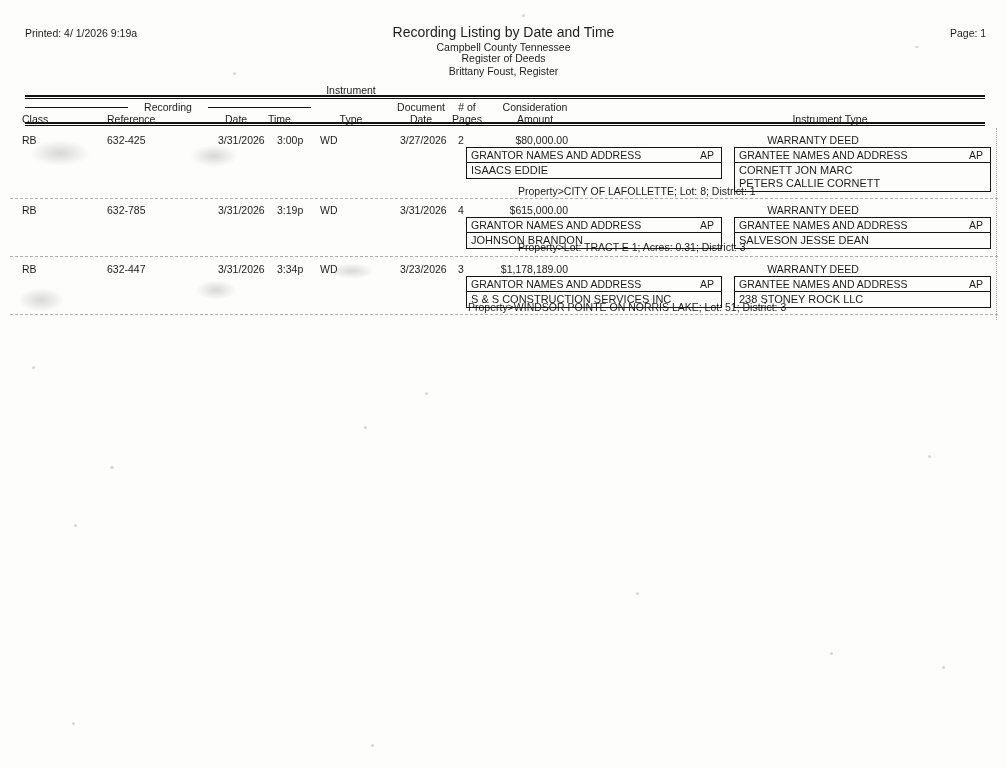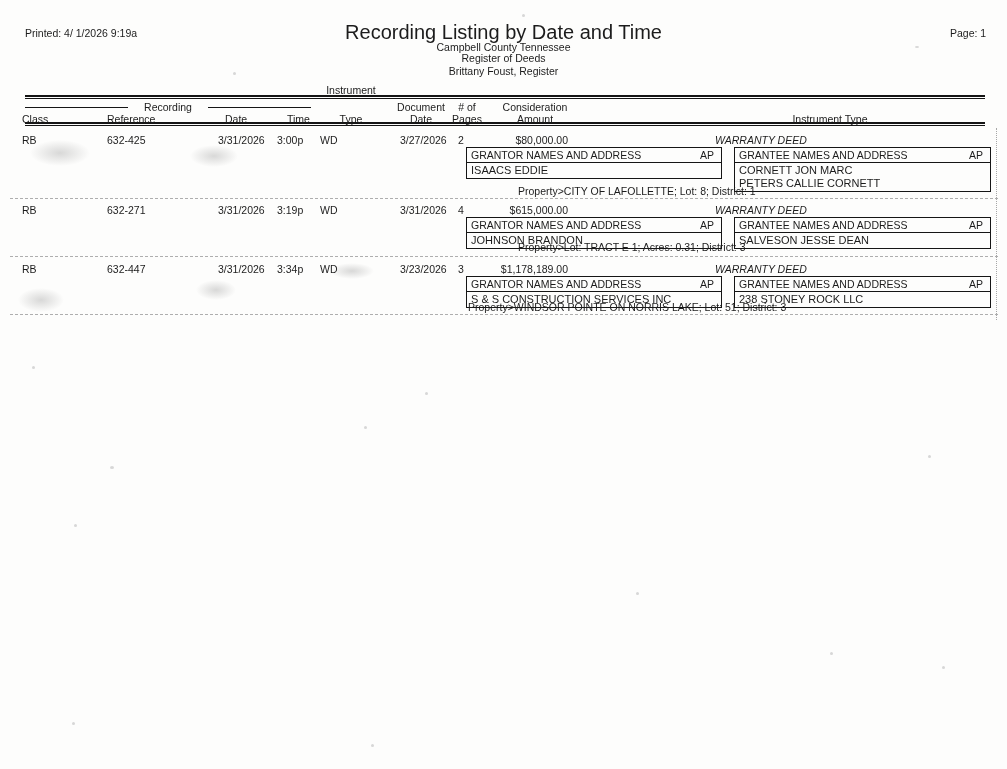--- a/index.html
+++ b/index.html
@@ -4,51 +4,51 @@
 <style>
   * { margin:0; padding:0; box-sizing:border-box; }
   html,body { background:#e8e8e8; }
   .page {
     position:relative; width:1007px; height:769px; background:#fdfdfc;
     font-family:"Liberation Sans", sans-serif; color:#1c1c1c; overflow:hidden;
     margin:0 auto;
   }
   .abs { position:absolute; }
   .t { font-size:10.5px; line-height:12px; white-space:nowrap; }
-  .title { font-size:20px; line-height:16px; }
+  .title { font-size:14px; line-height:16px; }
   .hdr-center { left:0; width:1007px; text-align:center; }
 
   
   .rule { left:25px; width:960px; height:4px; border-top:2px solid #151515; border-bottom:1px solid #151515; }
 
   
   .rec-group { left:25px; width:286px; top:101px; display:flex; align-items:center; gap:16px; }
   .rec-group .dash { flex:1; border-top:1.5px solid #151515; }
 
   
   .c-class  { left:22px; }
   .c-ref    { left:107px; }
   .c-date   { left:225px; }
-  .c-time   { left:268px;margin-left:19px; }
+  .c-time   { left:268px; }
   .c-itype  { left:320px; width:62px; text-align:center; }
   .c-ddate  { left:390px; width:62px; text-align:center; }
   .c-pages  { left:445px; width:44px; text-align:center; }
   .c-amt    { left:493px; width:84px; text-align:center; }
   .c-irtype { left:700px; width:260px; text-align:center; }
 
   
   .r-class { left:22px; }
   .r-ref   { left:107px; }
   .r-date  { left:218px; }
   .r-time  { left:277px; }
   .r-code  { left:320px; }
   .r-ddate { left:400px; }
   .r-pages { left:450px; width:22px; text-align:center; }
   .r-amt   { left:468px; width:100px; text-align:right; }
-  .r-itype { left:715px; width:260px; text-align:left;font-style:italic; }
+  .r-itype { left:683px; width:260px; text-align:center; }
 
   
   .gbox { position:absolute; }
   .gbox-grantor { left:466px; width:256px; }
   .gbox-grantee { left:734px; width:257px; }
   .gbox .bhead {
     border:1px solid #151515; display:flex; justify-content:space-between;
     padding:1px 7px 1px 4px; font-size:10.5px; line-height:12px; background:#fdfdfc;
   }
   .gbox .bnames { border:1px solid #151515; border-top:none; padding:1px 4px; }
@@ -123,21 +123,21 @@
     </div>
     <div class="bnames">
       <div class="nm">CORNETT JON MARC</div>
       <div class="nm">PETERS CALLIE CORNETT</div>
     </div>
   </div>
   <div class="abs t" style="left:518px; top:185px;">Property&gt;CITY OF LAFOLLETTE; Lot: 8; District: 1</div>
   <div class="abs sep" style="top:198px;"></div>
 
   <div class="abs t r-class" style="top:204px;">RB</div>
-  <div class="abs t r-ref" style="top:204px;">632-271</div>
+  <div class="abs t r-ref" style="top:204px;">632-785</div>
   <div class="abs t r-date" style="top:204px;">3/31/2026</div>
   <div class="abs t r-time" style="top:204px;">3:19p</div>
   <div class="abs t r-code" style="top:204px;">WD</div>
   <div class="abs t r-ddate" style="top:204px;">3/31/2026</div>
   <div class="abs t r-pages" style="top:204px;">4</div>
   <div class="abs t r-amt" style="top:204px;">$615,000.00</div>
   <div class="abs t r-itype" style="top:204px;">WARRANTY DEED</div>
 
   <div class="gbox gbox-grantor" style="top:217px;">
     <div class="bhead">

